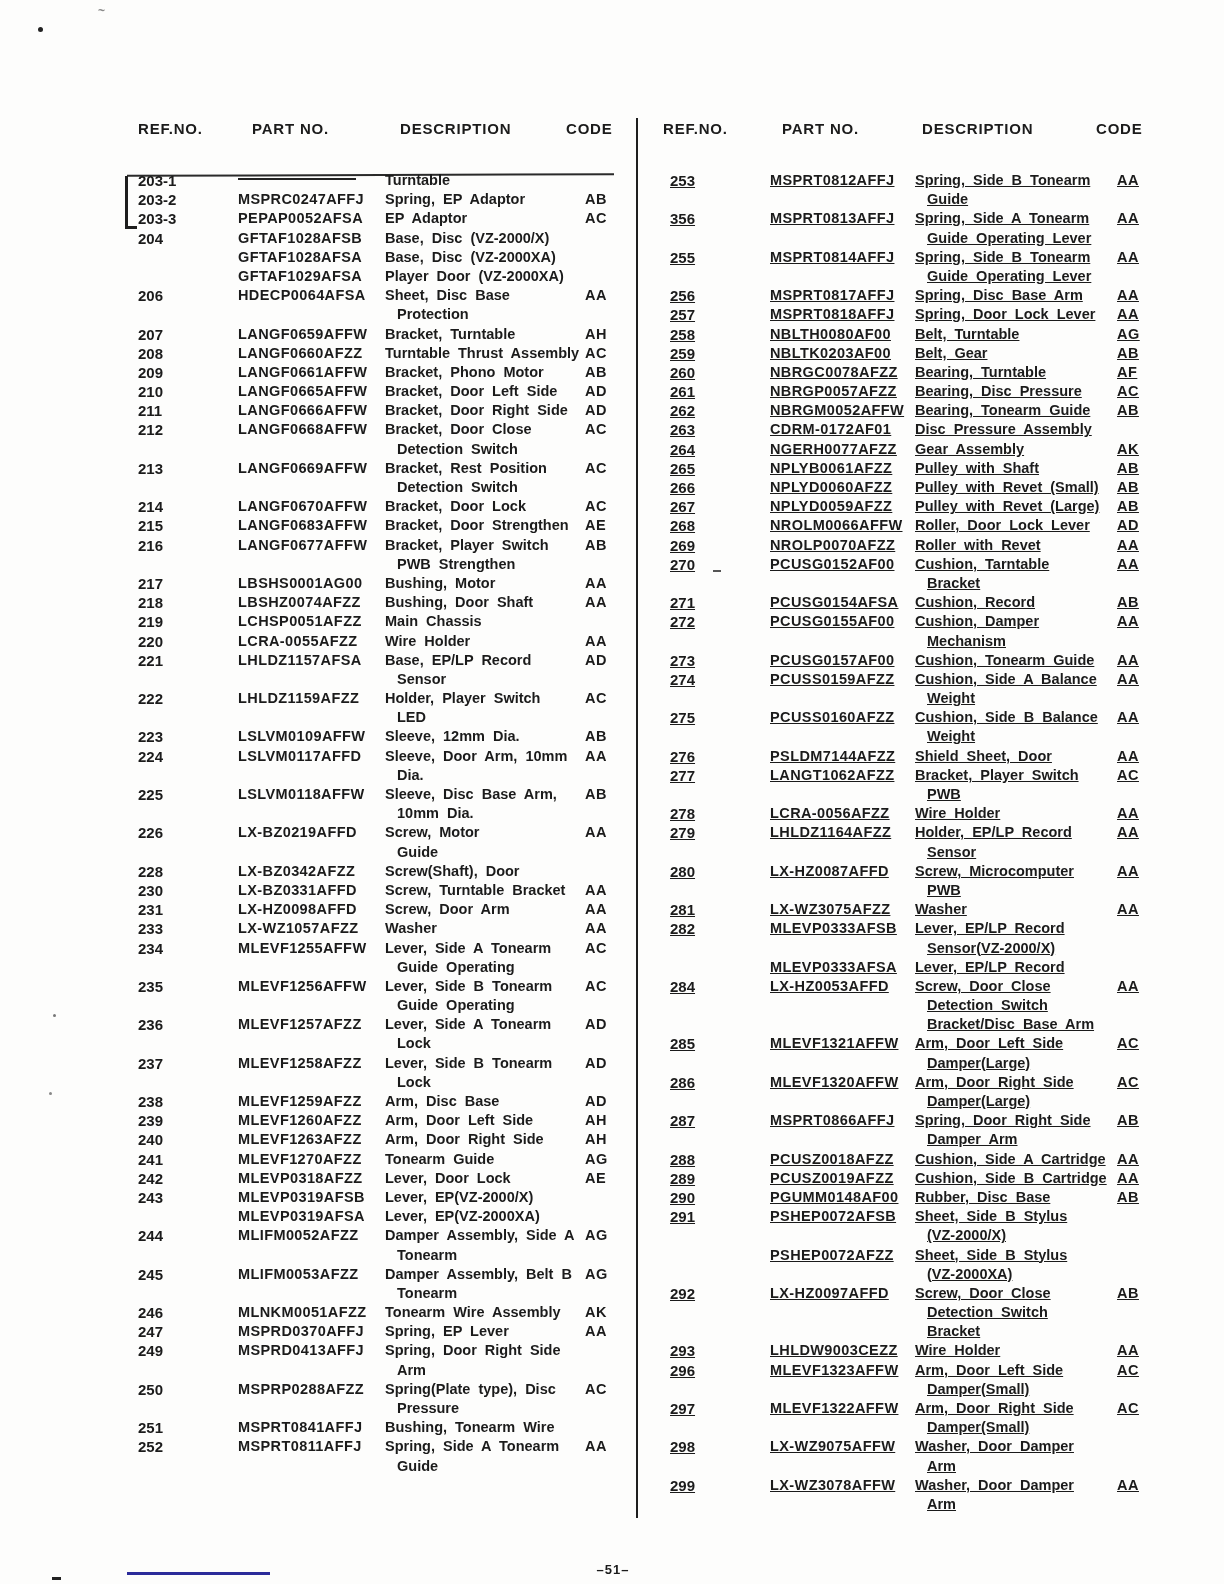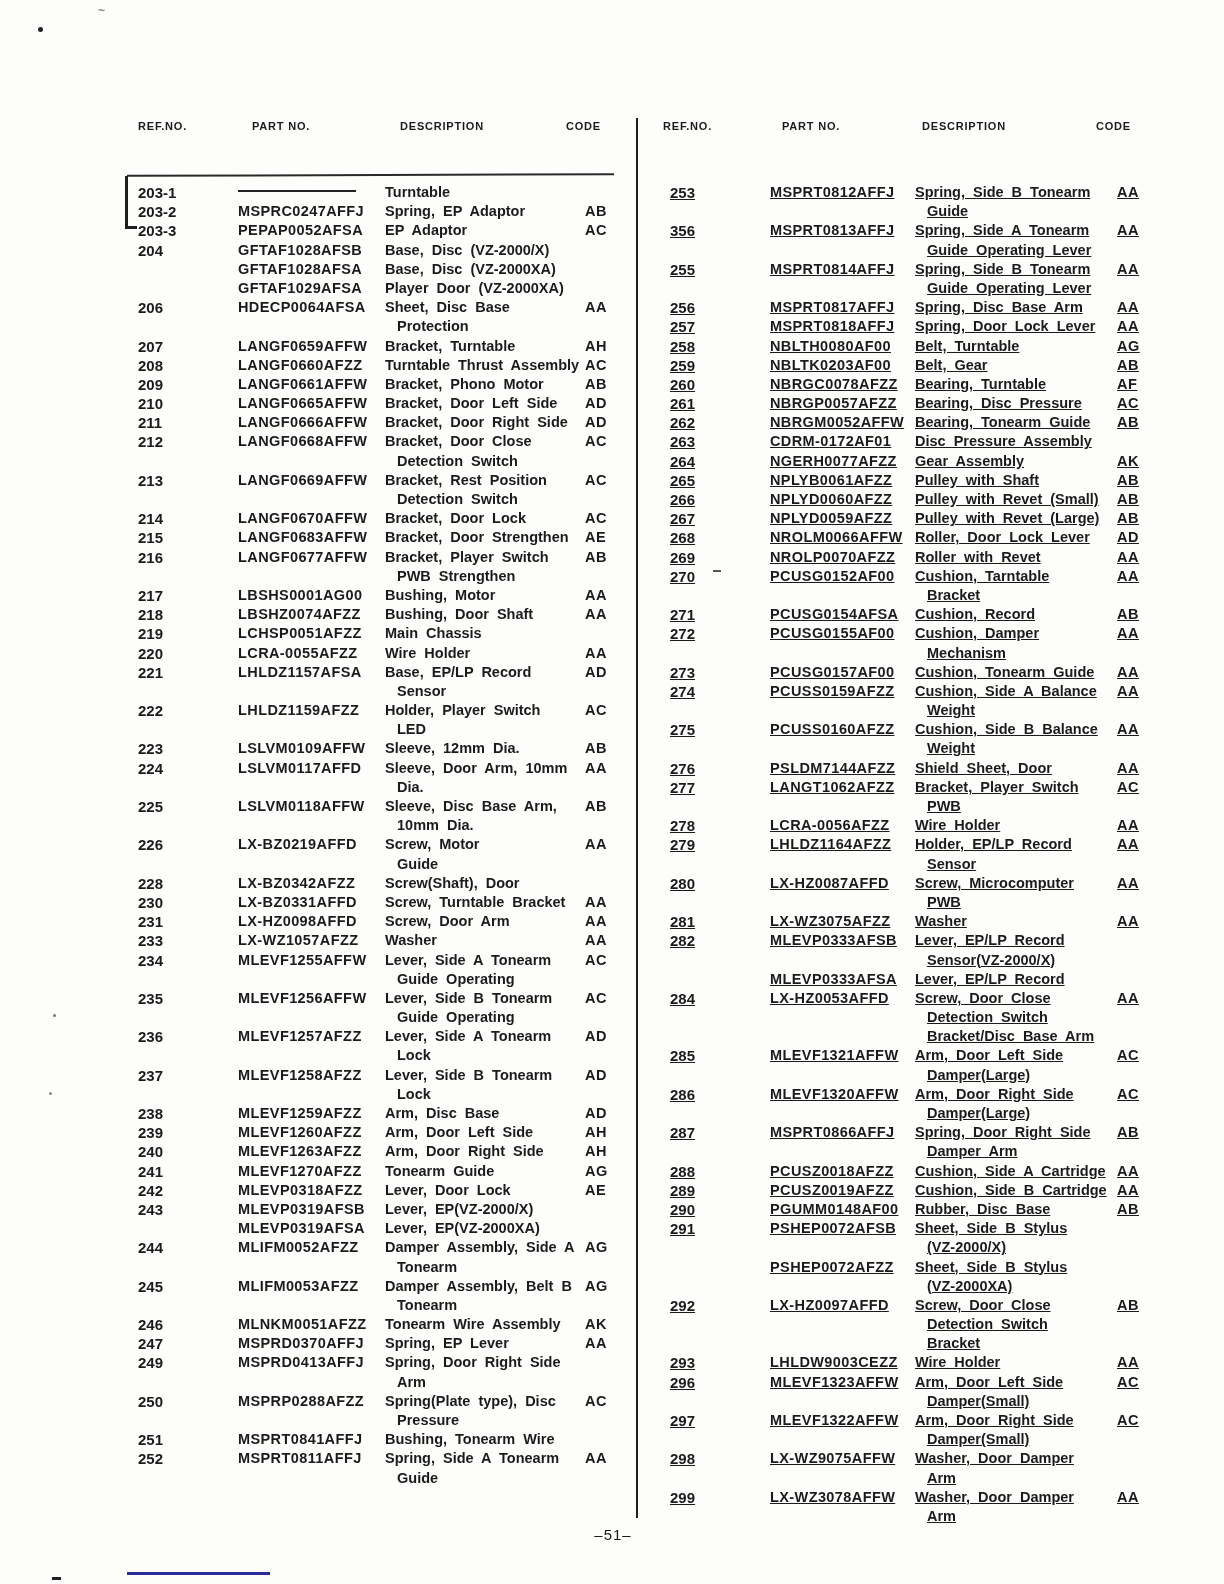--- a/index.html
+++ b/index.html
@@ -2,24 +2,24 @@
 <html><head>
 <meta charset="utf-8">
 <style>
   html,body{margin:0;padding:0;background:#e8e8e8;}
   .page{
     position:relative;width:1224px;height:1584px;background:#fdfdfc;
     font-family:"Liberation Sans",sans-serif;color:#1b1b1b;overflow:hidden;
     margin:0 auto;
   }
   .hdr{
-    position:absolute;top:120px;font-weight:700;font-size:11px;
+    position:absolute;top:120px;font-weight:700;font-size:15px;
     letter-spacing:.8px;white-space:nowrap;
   }
-  .col{position:absolute;top:171px;margin-top:12px;}
+  .col{position:absolute;top:171px;}
   .col-left{left:127px;width:487px;}
   .col-right{left:652px;width:492px;text-decoration:underline;}
   .line{
     display:grid;height:19.2px;line-height:19.4px;font-weight:700;
     font-size:14.5px;white-space:nowrap;
   }
   .col-left  .line{grid-template-columns:111px 147px 200px 1fr;}
   .col-right .line{grid-template-columns:118px 145px 202px 1fr;}
   .c-ref{font-size:15px;}
   .col-left  .c-ref{padding-left:11px;}
@@ -32,22 +32,22 @@
     display:inline-block;width:118px;height:2px;background:#222;
     vertical-align:middle;margin-bottom:4px;
   }
   .divider{position:absolute;left:636px;top:118px;width:2px;height:1400px;background:#1e1e1e;}
   .top-rule{position:absolute;left:127px;top:174px;width:487px;height:2px;background:#2a2a2a;transform:rotate(-.2deg);}
   .bracket{
     position:absolute;left:125px;top:176px;width:9px;height:50px;
     border-left:3px solid #1e1e1e;border-bottom:3px solid #1e1e1e;
   }
   .page-number{
-    position:absolute;top:1526px;left:563px;width:100px;text-align:center;
-    font-weight:400;font-size:15px;letter-spacing:1px;
+    position:absolute;top:1562px;left:563px;width:100px;text-align:center;
+    font-weight:700;font-size:13px;letter-spacing:1px;
   }
   .blue-line{position:absolute;left:127px;top:1572px;width:143px;height:2.5px;background:#2b2b9a;}
   .dash-bl{position:absolute;left:52px;top:1577px;width:9px;height:2.5px;background:#222;}
   .dot-tl{position:absolute;left:38px;top:27px;width:5px;height:5px;border-radius:50%;background:#222;}
   .squiggle{position:absolute;left:98px;top:4px;color:#8a8a8a;font-size:12px;font-weight:700;}
   .dash-270{position:absolute;left:713px;top:570px;width:8px;height:2px;background:#555;}
   .speck-a{position:absolute;left:53px;top:1014px;width:3px;height:3px;border-radius:50%;background:#777;}
   .speck-b{position:absolute;left:49px;top:1092px;width:3px;height:3px;border-radius:50%;background:#888;}
 </style>
 </head>

